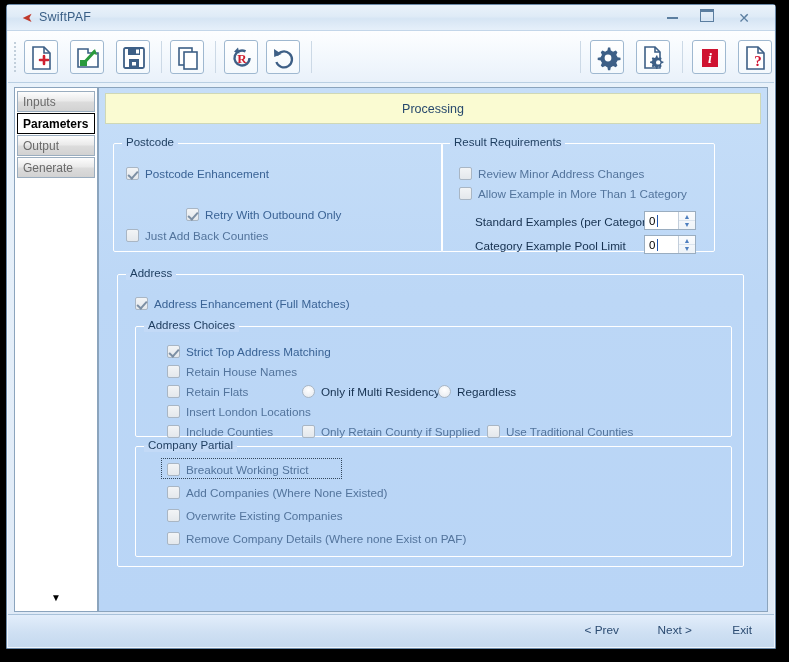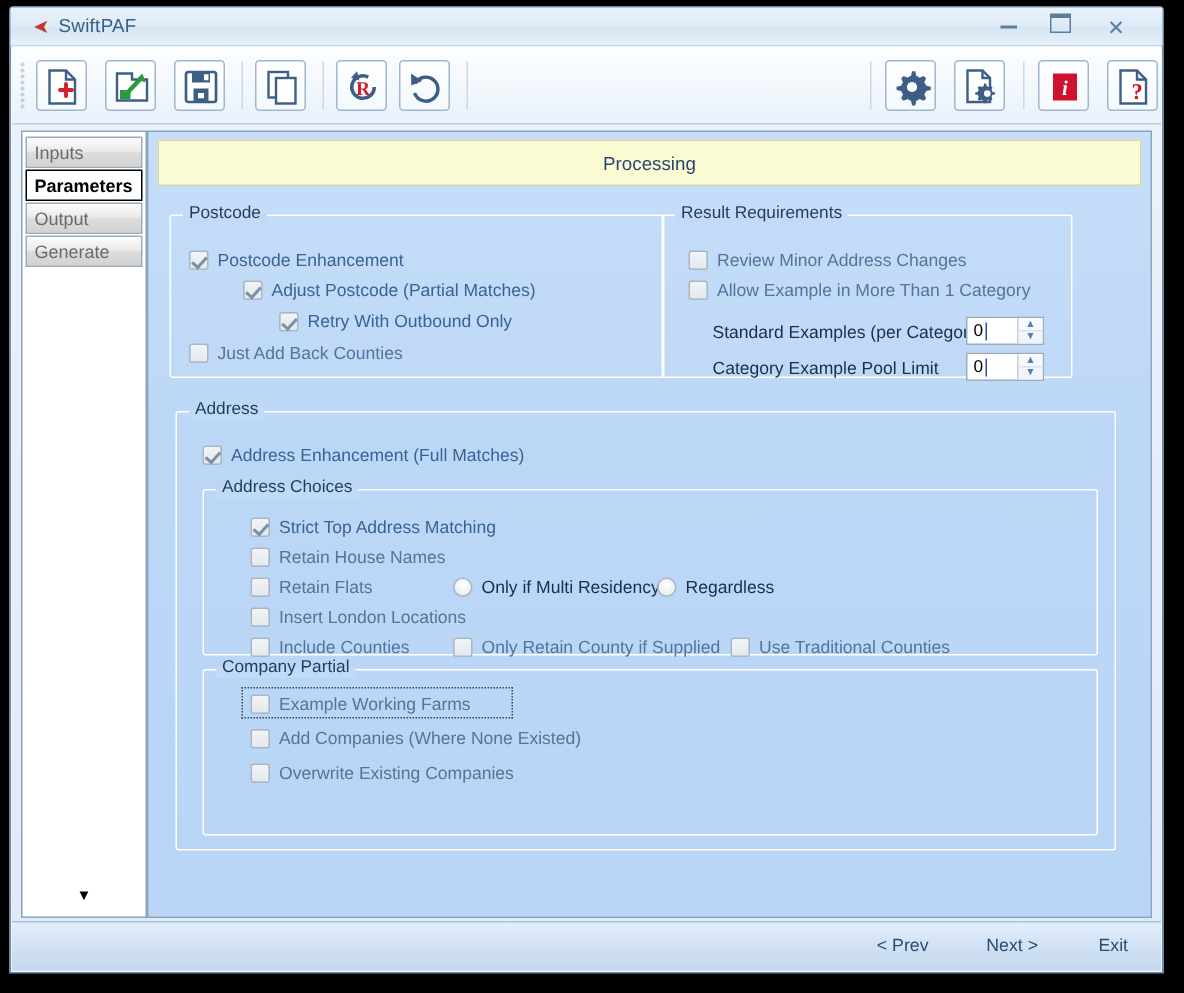--- a/index.html
+++ b/index.html
@@ -303,24 +303,20 @@
     </div>
 
     <div class="gbox" style="left:14px; top:48px; width:330px; height:116px;">
       <div class="gframe"></div>
       <div class="glabel">Postcode</div>
 
       <div class="cbrow" style="left:13px; top:31px;">
         <span class="cb checked"></span>
         <span class="cbtext">Postcode Enhancement</span>
       </div>
-      <div class="cbrow" style="left:49px; top:51px;">
-        <span class="cb checked"></span>
-        <span class="cbtext">Adjust Postcode (Partial Matches)</span>
-      </div>
       <div class="cbrow" style="left:49px; top:72px;padding-left:24px;">
         <span class="cb checked"></span>
         <span class="cbtext">Retry With Outbound Only</span>
       </div>
       <div class="cbrow" style="left:13px; top:93px;">
         <span class="cb"></span>
         <span class="cbtext dim">Just Add Back Counties</span>
       </div>
     </div>
 
@@ -411,29 +407,33 @@
         </div>
       </div>
 
       <div class="gbox" style="left:18px; top:172px; width:597px; height:118px;">
         <div class="gframe"></div>
         <div class="glabel">Company Partial</div>
 
         <div class="focusbox" style="left:26px; top:19px; width:181px; height:21px;"></div>
         <div class="cbrow" style="left:32px; top:24px;">
           <span class="cb"></span>
-          <span class="cbtext dim">Example Working Farms</span>
+          <span class="cbtext dim">Breakout Working Strict</span>
         </div>
         <div class="cbrow" style="left:32px; top:70px;">
           <span class="cb"></span>
           <span class="cbtext dim">Overwrite Existing Companies</span>
         </div>
         <div class="cbrow" style="left:32px; top:47px;">
           <span class="cb"></span>
           <span class="cbtext dim">Add Companies (Where None Existed)</span>
+        </div>
+        <div class="cbrow" style="left:32px; top:93px;">
+          <span class="cb"></span>
+          <span class="cbtext dim">Remove Company Details (Where none Exist on PAF)</span>
         </div>
       </div>
     </div>
   </div>
 
   <div id="bottombar">
     <div class="navbtn" id="nb-prev">&lt; Prev</div>
     <div class="navbtn" id="nb-next">Next &gt;</div>
     <div class="navbtn" id="nb-exit">Exit</div>
   </div>

